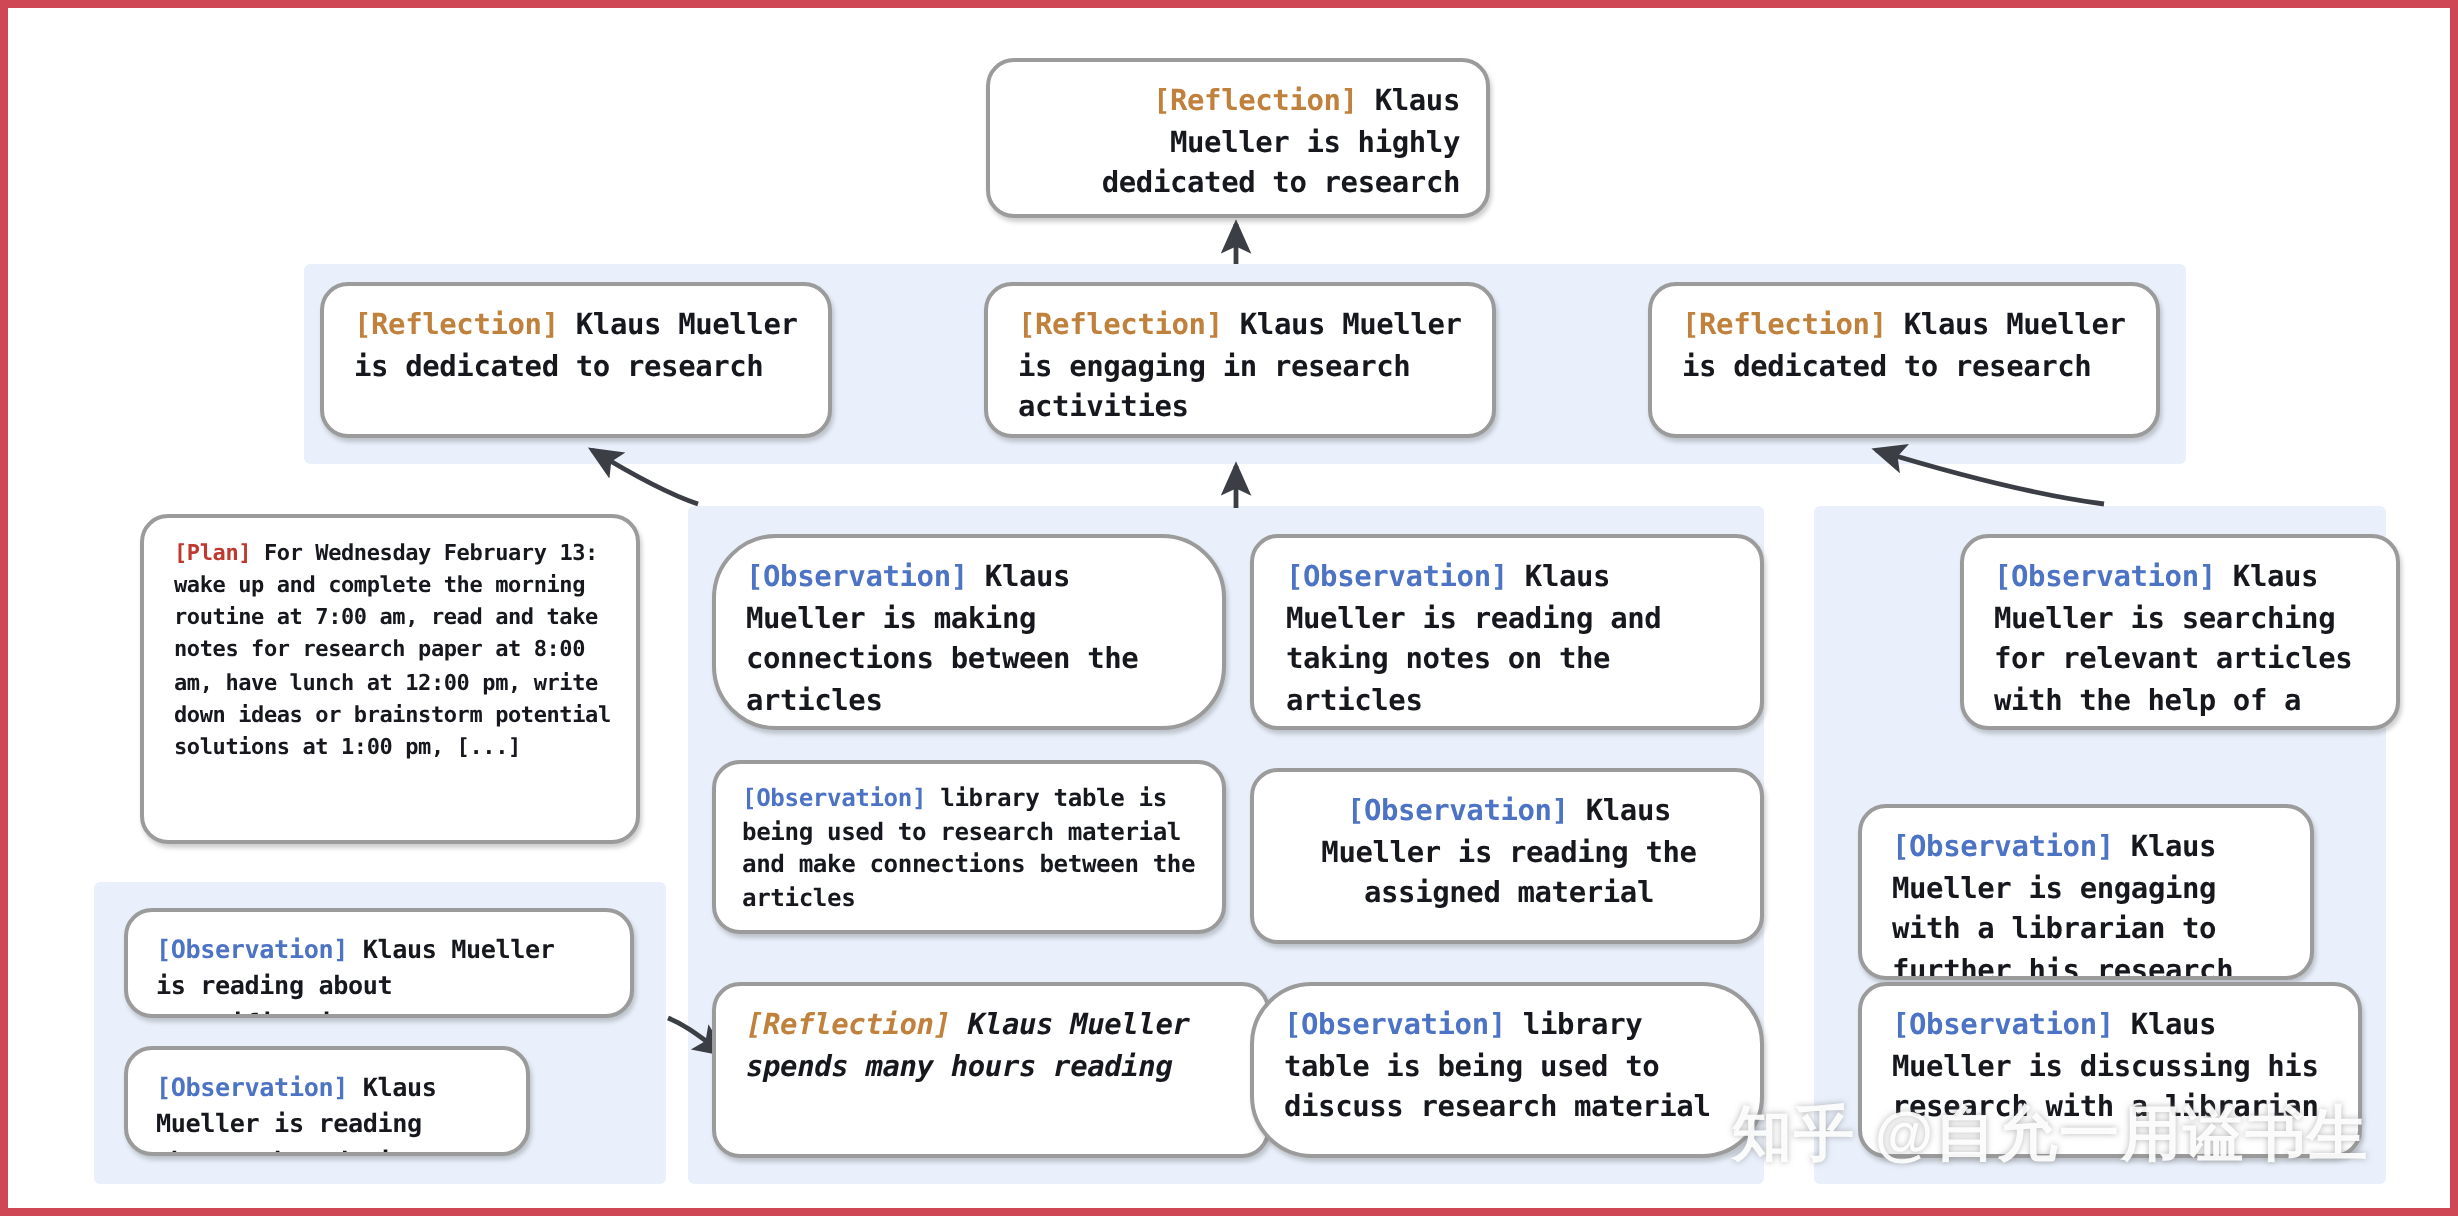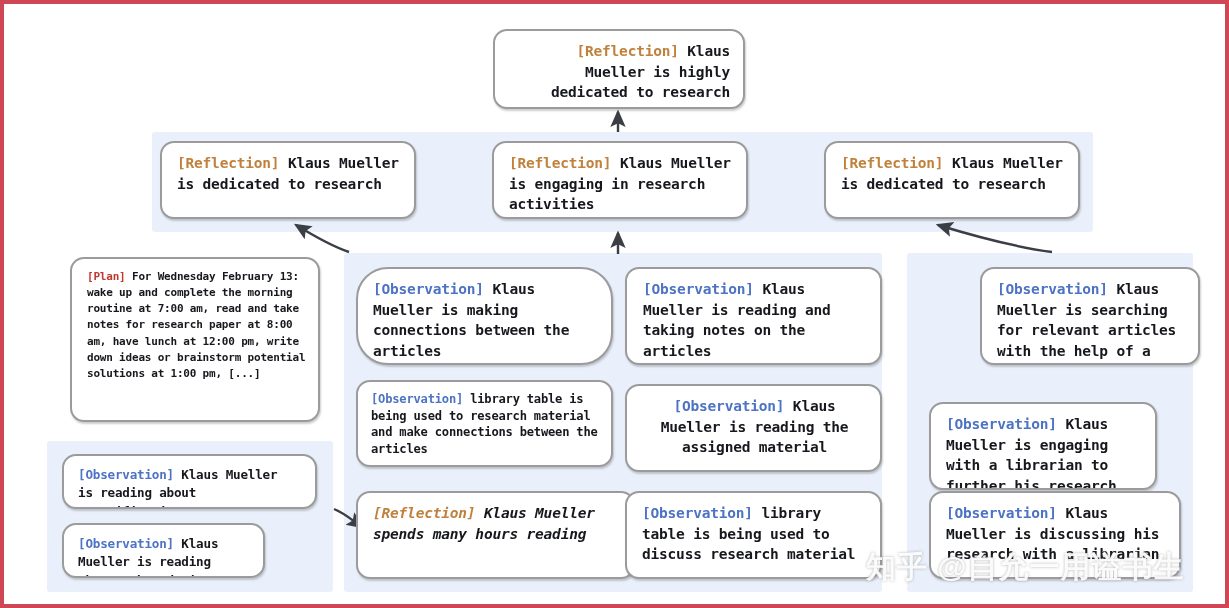--- a/index.html
+++ b/index.html
@@ -148,21 +148,21 @@
     </div>
 
     <div class="node" style="left:621px; top:263px; width:257px; height:98px;padding-left:16px;">
       <span class="tag tag-observation">[Observation]</span><span> Klaus Mueller is reading and taking notes on the articles</span>
     </div>
 
     <div class="node" style="left:621px; top:380px; width:257px; height:88px;text-align:center;">
       <span class="tag tag-observation">[Observation]</span><span> Klaus Mueller is reading the assigned material</span>
     </div>
 
-    <div class="node" style="left:621px; top:487px; width:257px; height:88px;">
+    <div class="node" style="left:621px; top:487px; width:257px; height:88px;border-radius:31px;">
       <span class="tag tag-observation">[Observation]</span><span> library table is being used to discuss research material</span>
     </div>
 
     <div class="node" style="left:976px; top:263px; width:220px; height:98px;">
       <span class="tag tag-observation">[Observation]</span><span> Klaus Mueller is searching for relevant articles with the help of a librarian</span>
     </div>
 
     <div class="node" style="left:925px; top:376px; width:228px; height:88px;margin-top:22px;">
       <span class="tag tag-observation">[Observation]</span><span> Klaus Mueller is engaging with a librarian to further his research</span>
     </div>

